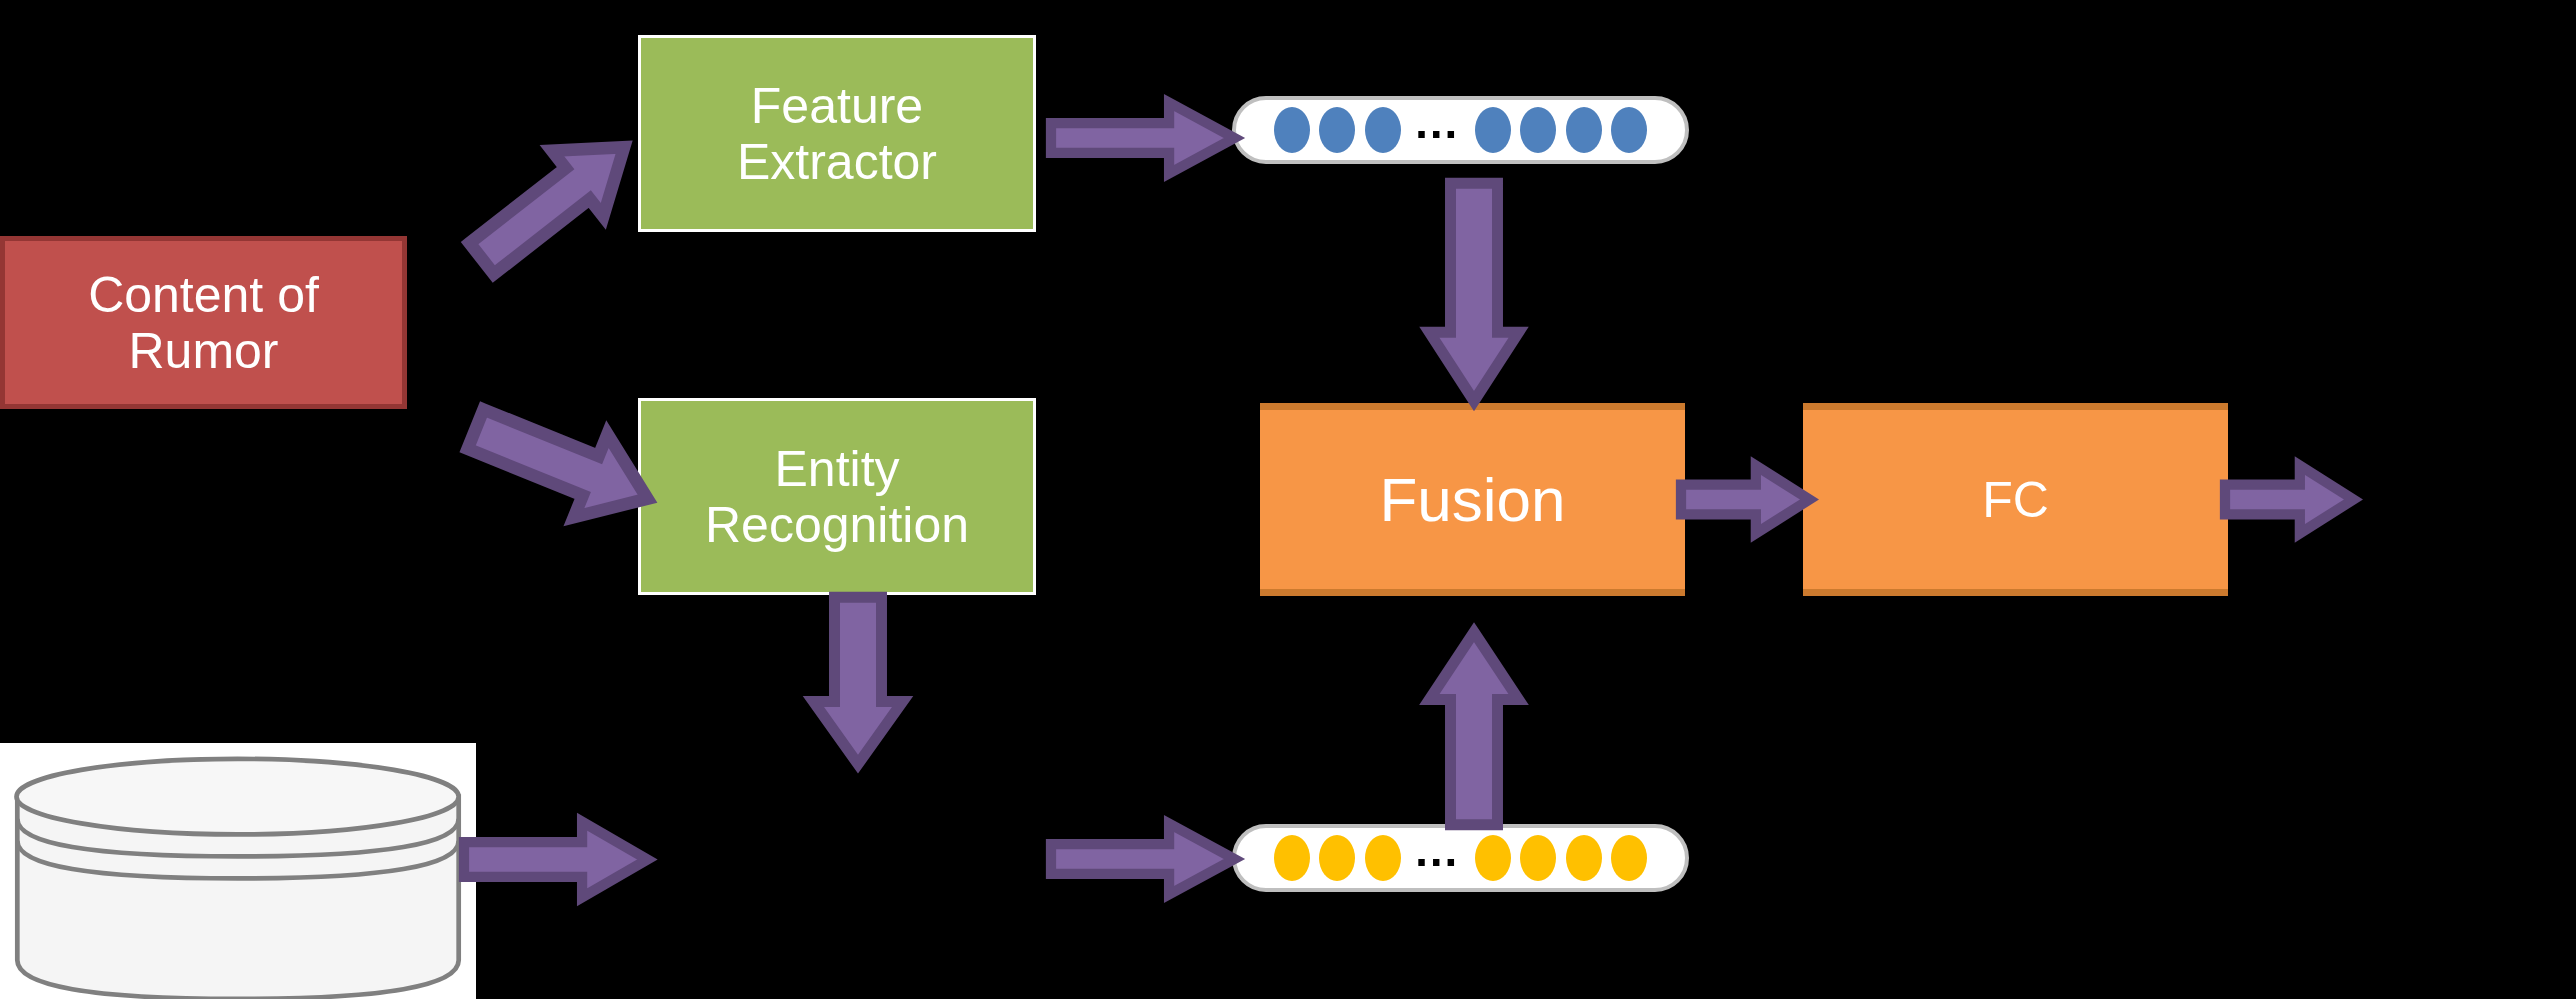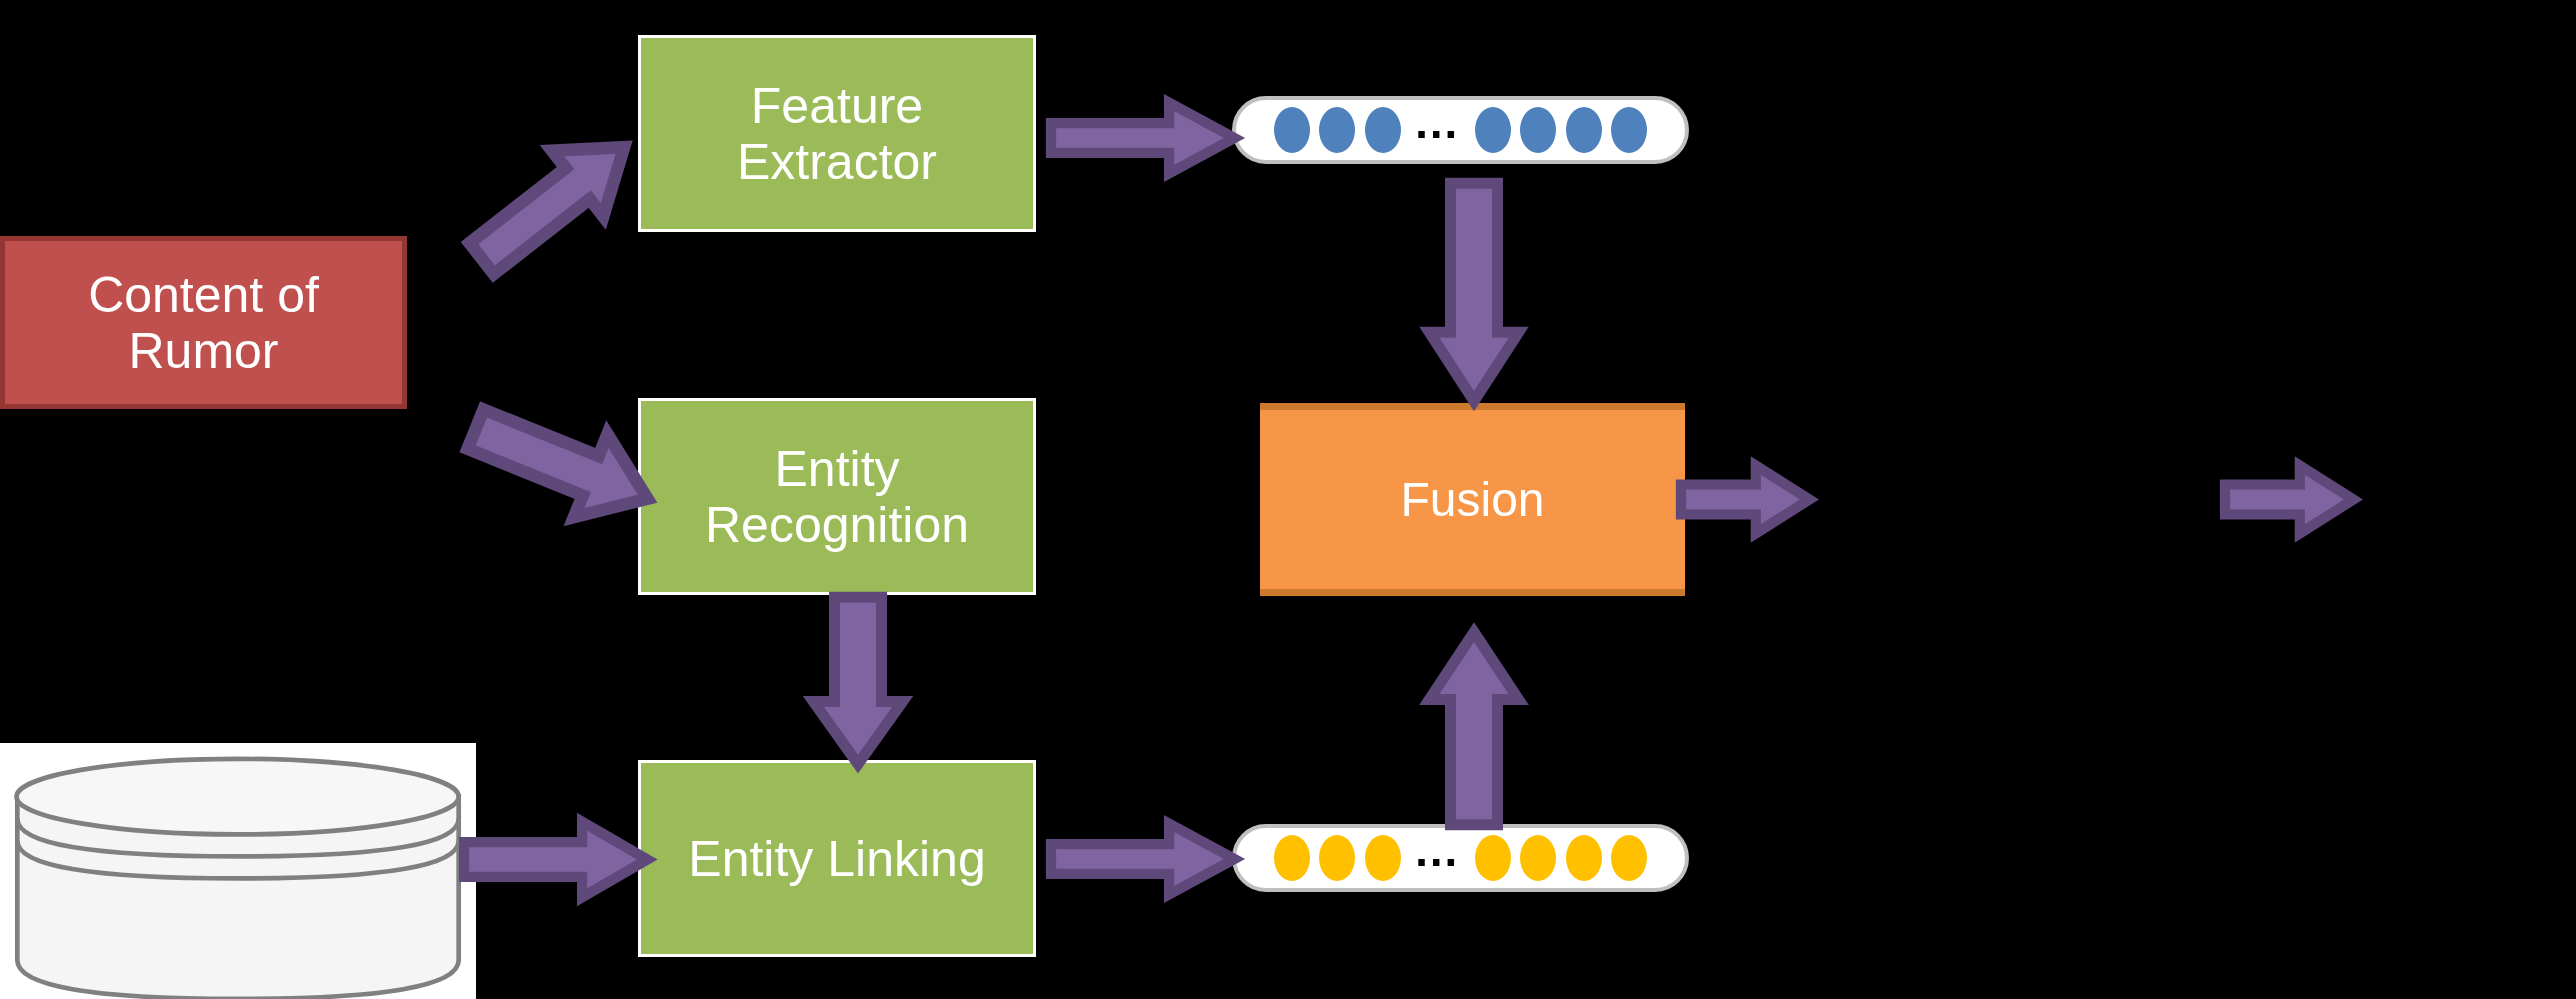--- a/index.html
+++ b/index.html
@@ -113,28 +113,28 @@
   <div class="node node-green" style="left:638px; top:35px; width:398px; height:197px; font-size:50px;">
     <span>Feature
 Extractor</span>
   </div>
 
   <div class="node node-green" style="left:638px; top:398px; width:398px; height:197px; font-size:50px;">
     <span>Entity
 Recognition</span>
   </div>
 
-  <div class="node node-green" style="left:638px; top:760px; width:398px; height:197px; font-size:50px;">
-    <span>Entity Linking</span>
-  </div>
-
-  <div class="node node-orange" style="left:1260px; top:403px; width:425px; height:193px; font-size:48px;">
+
+  <div class="node node-orange" style="left:1260px; top:403px; width:425px; height:193px; font-size:62px;">
     <span>Fusion</span>
   </div>
 
+  <div class="node node-orange" style="left:1803px; top:403px; width:425px; height:193px; font-size:50px;">
+    <span>FC</span>
+  </div>
 
   <div class="kg-wrap" style="left:0px; top:743px; width:476px; height:256px;">
     <svg width="476" height="256" viewBox="0 0 605 325" aria-hidden="true">
 
       <path d="M22 68 L22 276 Q22 325 302 325 Q583 325 583 276 L583 68 Z" fill="#F5F5F5" stroke="#808080" stroke-width="6"></path>
 
       <ellipse cx="302" cy="68" rx="281" ry="48" fill="#F7F7F7" stroke="#808080" stroke-width="6"></ellipse>
 
       <path d="M22 96 Q22 144 302 144 Q583 144 583 96" fill="none" stroke="#808080" stroke-width="6"></path>
       <path d="M22 124 Q22 172 302 172 Q583 172 583 124" fill="none" stroke="#808080" stroke-width="6"></path>

